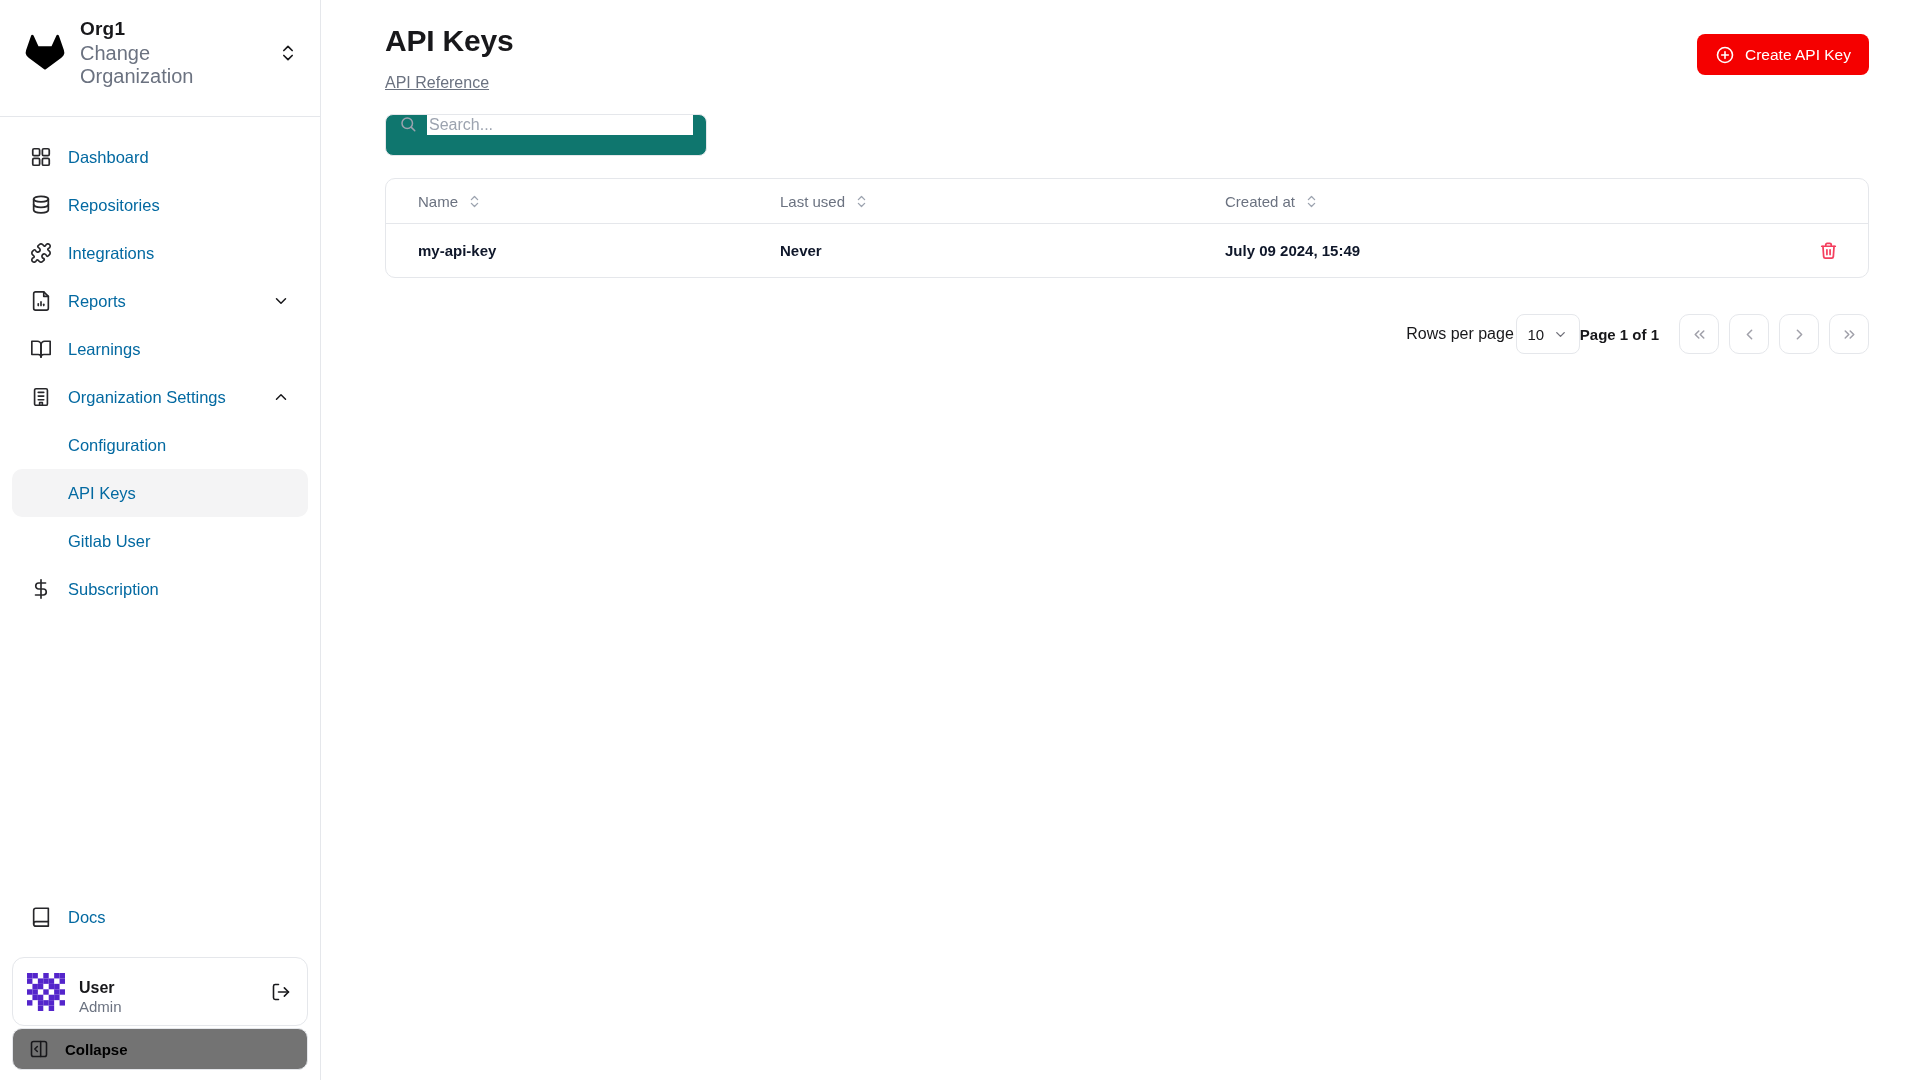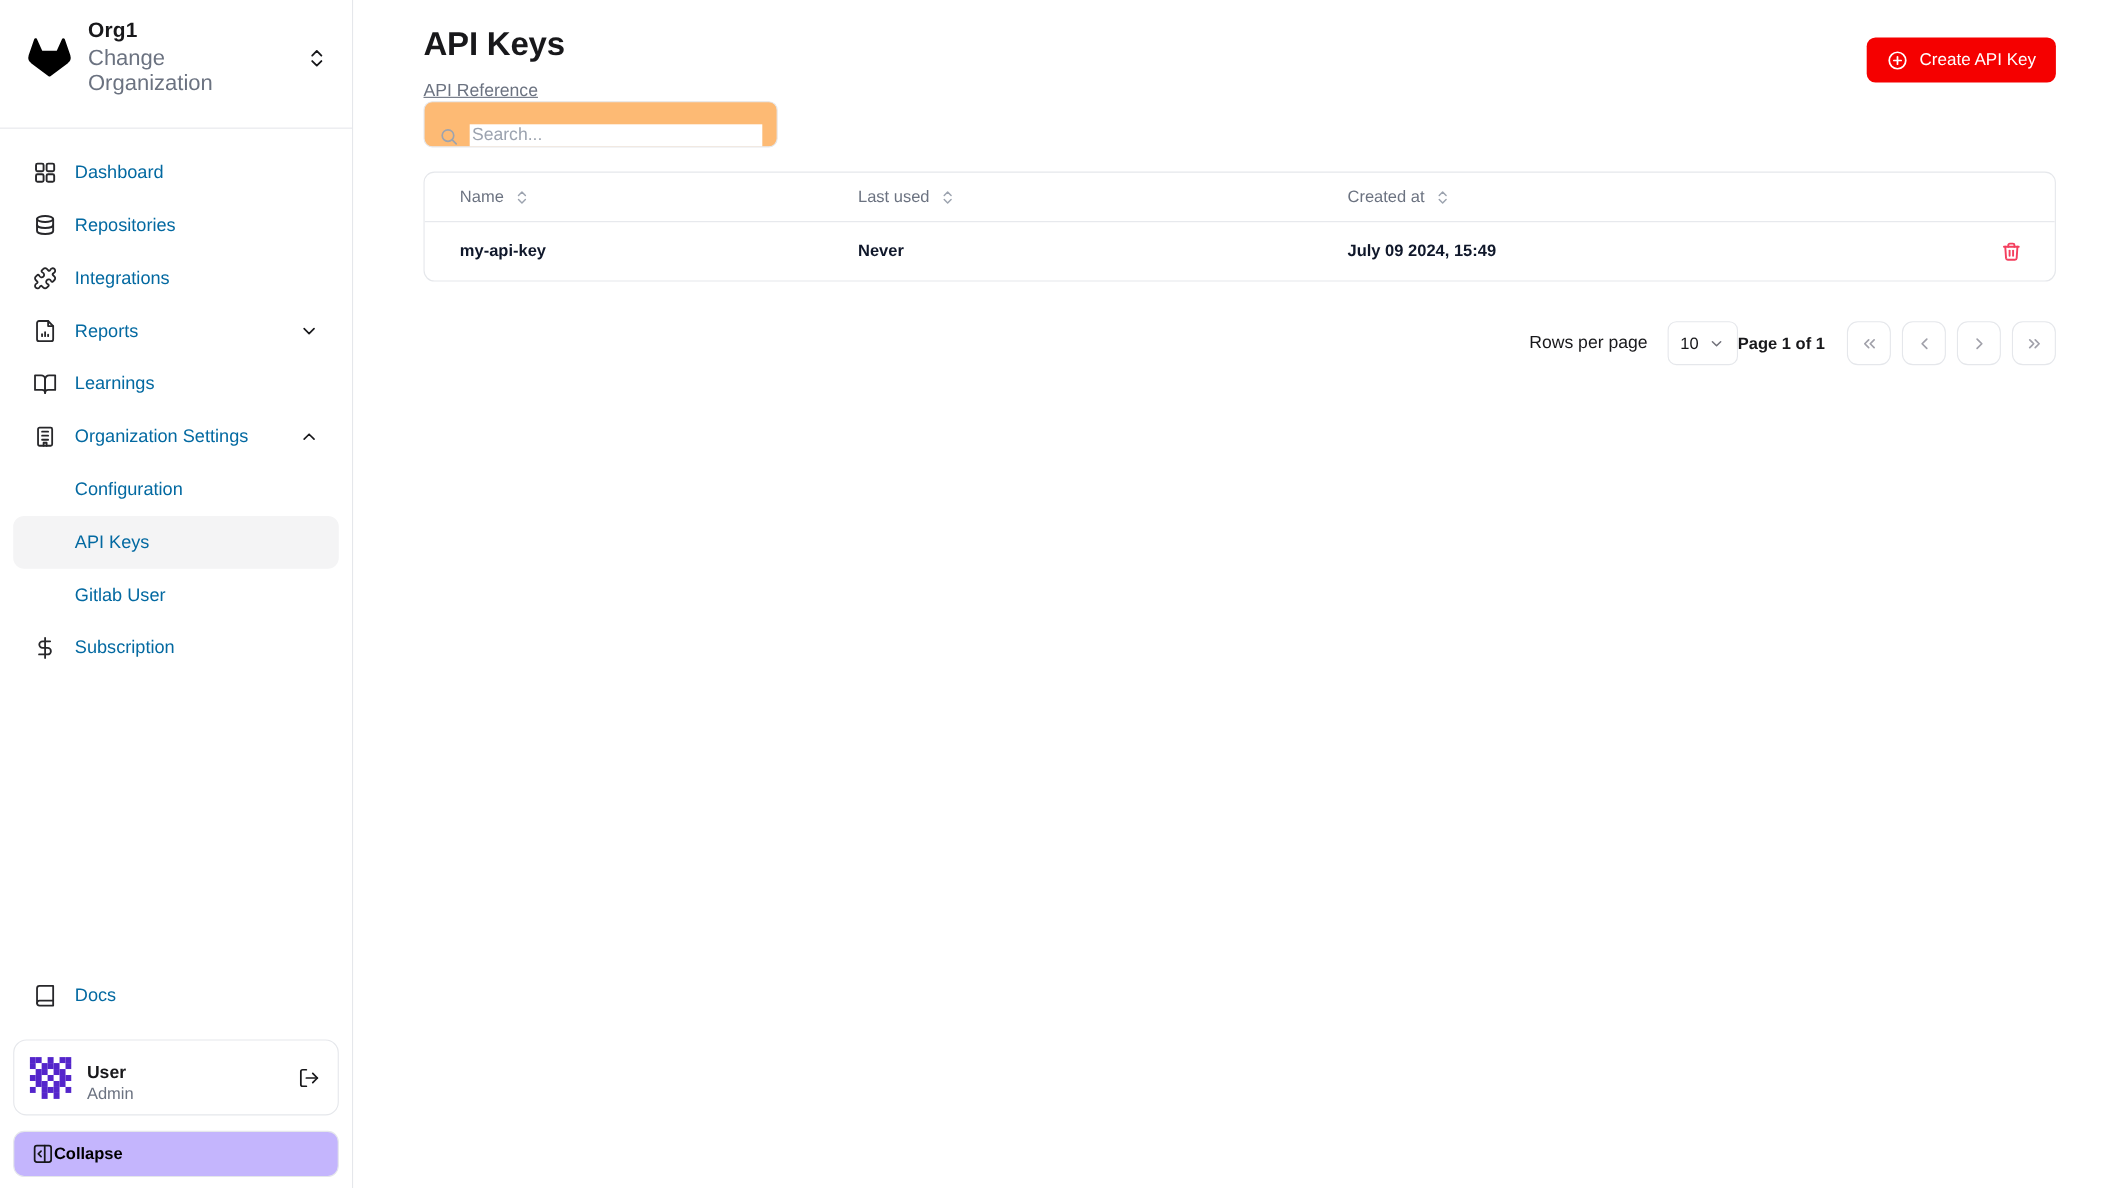--- a/index.html
+++ b/index.html
@@ -31,49 +31,49 @@
   .icon22 { width:22px; height:22px; }
 
   .sidebar-footer { margin-top:auto; padding:10px 12px 10px 12px; display:flex; flex-direction:column; }
   .user-card { border:1px solid var(--border); border-radius:12px; padding:10px 16px 10px 14px;
                display:flex; align-items:center; gap:14px; margin-top:16px; }
   .avatar { width:38px; height:38px; }
   .user-meta { display:flex; flex-direction:column; gap:1px;margin-top:11px; }
   .user-name { font-size:16px; font-weight:700; }
   .user-role { font-size:15px; color:var(--muted); }
   .logout { margin-left:auto; cursor:pointer; }
-  .collapse-btn { border:1px solid var(--border); border-radius:10px; height:42px; background:#c4b5fd;
-                  display:flex; align-items:center; gap:0; padding:0 16px; margin-top:14px;
+  .collapse-btn { border:1px solid var(--border); border-radius:10px; height:42px; background:#737373;
+                  display:flex; align-items:center; gap:16px; padding:0 16px; margin-top:2px;
                   font-size:15px; font-weight:600; font-family:inherit; cursor:pointer; }
 
   
   .main { flex:1; position:relative; padding:24px 51px 0 64px; }
   .page-title { font-size:30px; font-weight:700; letter-spacing:-.2px; margin:0; }
   .ref-link { display:inline-block; margin-top:16px; font-size:16px; color:var(--muted);
               text-decoration:underline; cursor:pointer; }
-  .search-box { width:322px; height:42px; border:1px solid var(--border);
-                border-radius:8px; display:flex; align-items:flex-end; gap:10px; padding:0 13px;
-                background:#fdba74; }
+  .search-box { margin-top:22px; width:322px; height:42px; border:1px solid var(--border);
+                border-radius:8px; display:flex; align-items:flex-start; gap:10px; padding:0 13px;
+                background:#0f766e; }
   .search-box input { border:none; outline:none; flex:1; font-size:16px; font-family:inherit; color:#18181b; }
   .search-box input::placeholder { color:var(--faint); }
   .create-btn { position:absolute; top:34px; right:51px; height:41px; border:none; cursor:pointer;
                 background:var(--accent); color:#fff; border-radius:8px; padding:0 18px;
                 display:flex; align-items:center; gap:10px; font-size:15.5px; font-family:inherit; }
 
   .table { margin-top:22px; border:1px solid var(--border); border-radius:10px; overflow:hidden; }
   .thead, .trow { display:grid; grid-template-columns:362px 445px 1fr 92px; align-items:center; }
   .thead { height:44px; color:var(--muted); font-size:15px; font-weight:500; }
   .th { padding-left:32px; display:flex; align-items:center; gap:9px; cursor:pointer; }
   .trow { height:54px; border-top:1px solid var(--border); font-size:15px; font-weight:700; color:#0f172a; }
   .td { padding-left:32px; }
   .td-actions { justify-self:end; padding-right:30px; cursor:pointer; }
 
   .pagination { display:flex; align-items:center; justify-content:flex-end; margin-top:36px; }
   .rpp-label { font-size:16px; }
-  .select { width:64px; height:40px; border:1px solid var(--border); border-radius:8px; margin-left:18px;
+  .select { width:64px; height:40px; border:1px solid var(--border); border-radius:8px; margin-left:2px;
             display:flex; align-items:center; justify-content:center; gap:9px; font-size:15px;
             font-weight:500; cursor:pointer; background:#fff; }
   .page-info { font-size:15px; font-weight:600; }
   .page-btns { display:flex; gap:10px; margin-left:20px; }
   .page-btn { width:40px; height:40px; border:1px solid var(--border); border-radius:10px; background:#fff;
               display:flex; align-items:center; justify-content:center; color:#a1a1aa; cursor:pointer; }
 </style>
 </head>
 <body style="--accent: #f50000; --danger: #f43f5e;">
 

